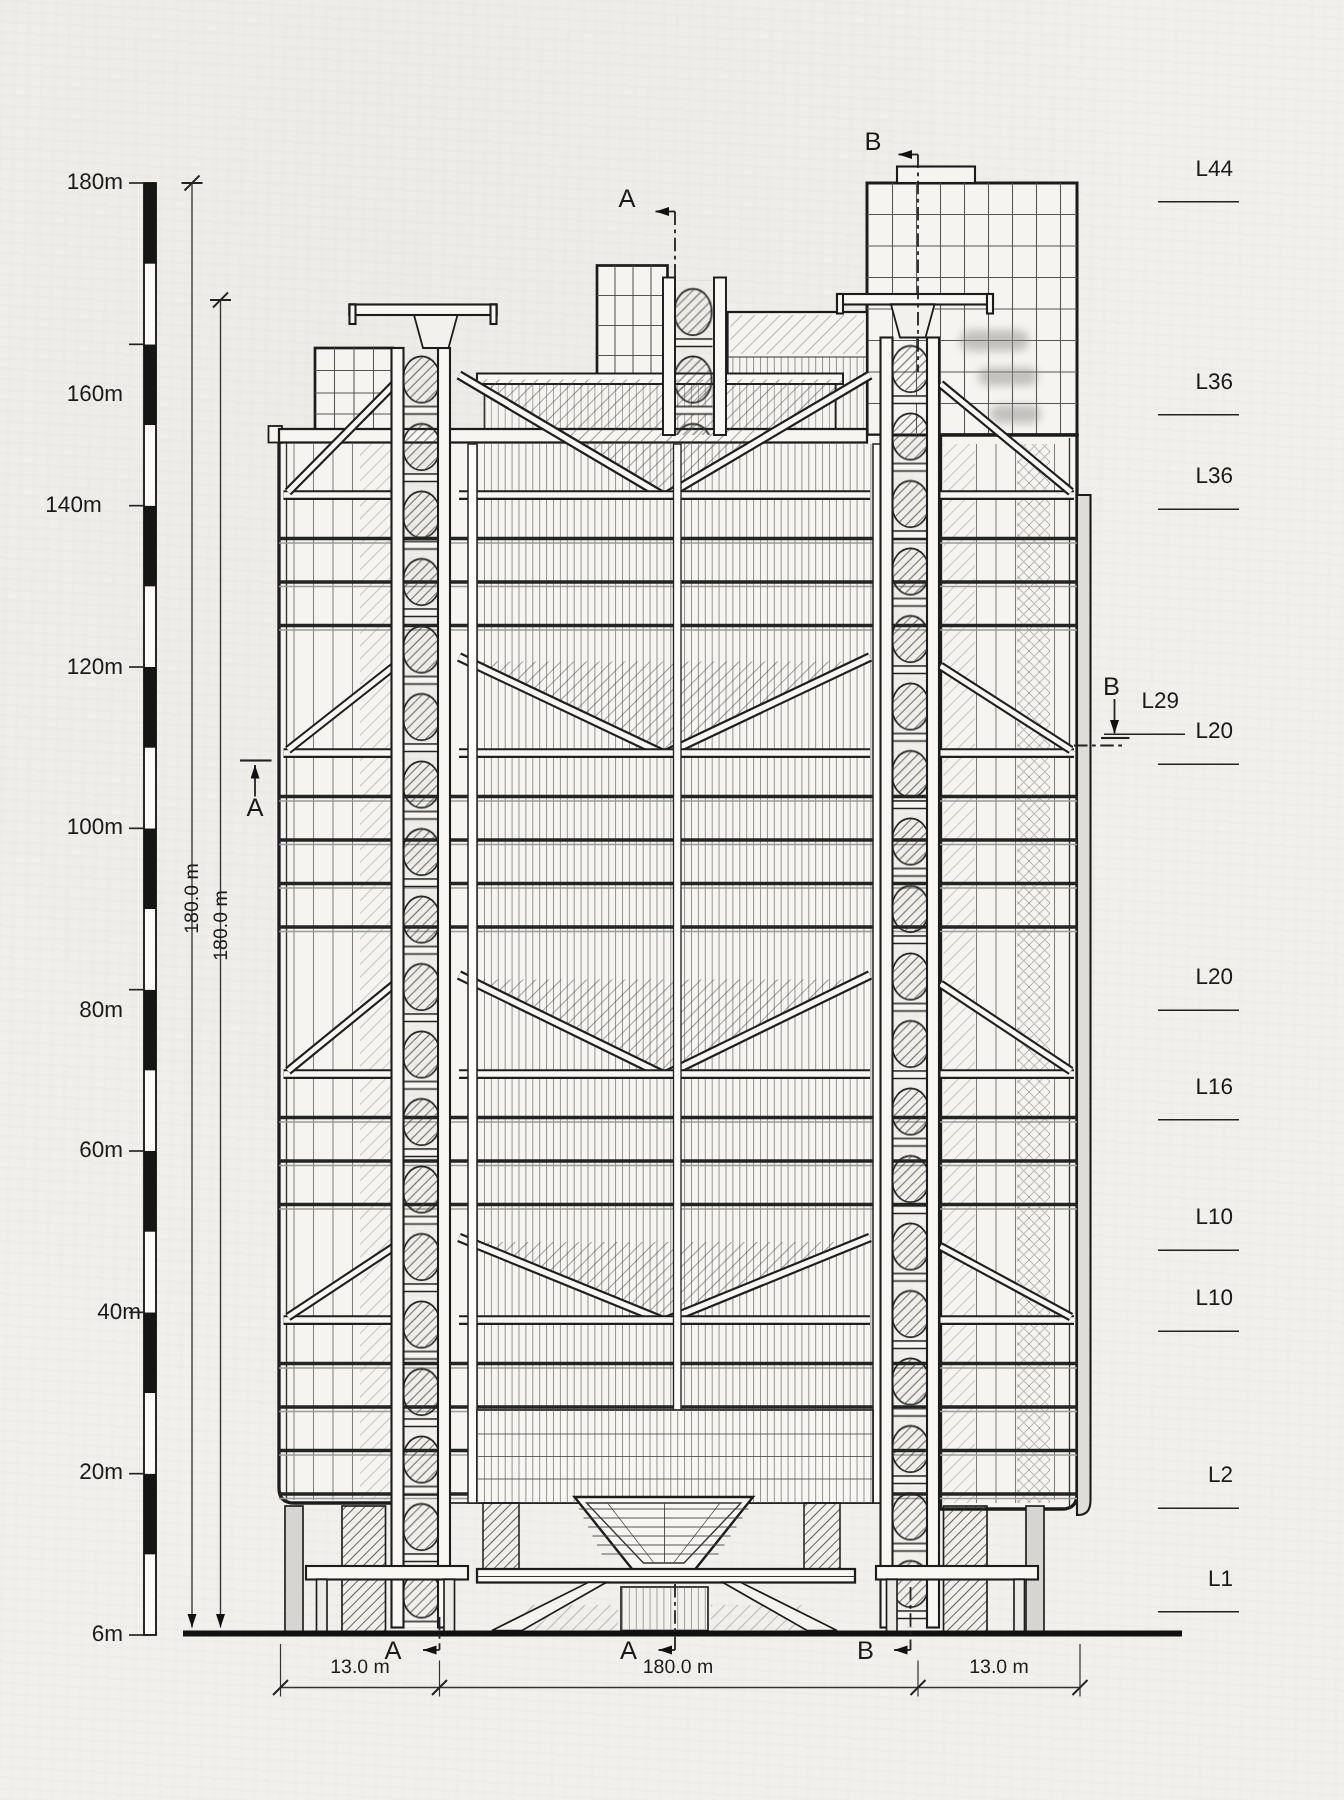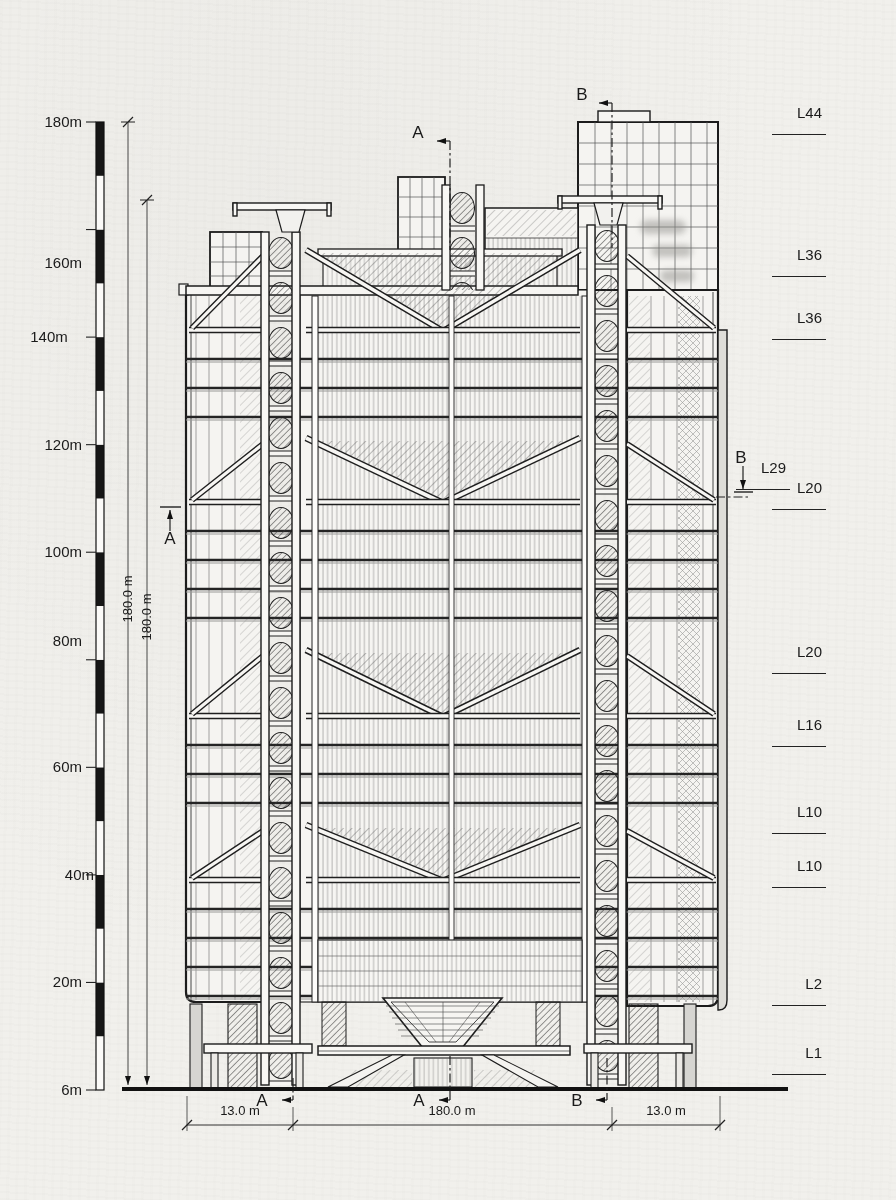--- a/index.html
+++ b/index.html
@@ -300,21 +300,21 @@
       <line x1="86" y1="1090" x2="96" y2="1090" stroke="#222" stroke-width="1.1"></line>
     </g>
 </svg>
 
 <div id="overlay">
     <div class="lbl scale-lbl" style="left: 36px; top: 113px; width: 46px;">180m</div>
     <div class="lbl scale-lbl" style="left: 36px; top: 220.556px; width: 46px; margin-top: 33px;">160m</div>
     <div class="lbl scale-lbl" style="left: 26px; top: 328.111px; width: 46px; text-align: center;">140m</div>
     <div class="lbl scale-lbl" style="left: 36px; top: 435.667px; width: 46px;">120m</div>
     <div class="lbl scale-lbl" style="left: 36px; top: 543.222px; width: 46px;">100m</div>
-    <div class="lbl scale-lbl" style="left: 36px; top: 632px; width: 46px;">80m</div>
+    <div class="lbl scale-lbl" style="left: 36px; top: 665px; width: 46px;">80m</div>
     <div class="lbl scale-lbl" style="left: 36px; top: 758.333px; width: 46px;">60m</div>
     <div class="lbl scale-lbl" style="left: 48px; top: 865.889px; width: 46px;">40m</div>
     <div class="lbl scale-lbl" style="left: 36px; top: 973.444px; width: 46px;">20m</div>
     <div class="lbl scale-lbl" style="left: 36px; top: 1081px; width: 46px;">6m</div>
     <div class="lbl vdim-lbl" style="left: 96px; top: 591px; width: 64px; height: 16px; line-height: 16px;">180.0 m</div>
     <div class="lbl vdim-lbl" style="left: 115px; top: 609px; width: 64px; height: 16px; line-height: 16px;">180.0 m</div>
     <div class="lbl level-lbl" style="left: 772px; top: 104px; width: 50px;">L44</div>
     <div class="lbl level-lbl" style="left: 772px; top: 246px; width: 50px;">L36</div>
     <div class="lbl level-lbl" style="left: 772px; top: 309px; width: 50px;">L36</div>
     <div class="lbl level-lbl" style="left: 736px; top: 427px; width: 50px; margin-top: 32px;">L29</div>

